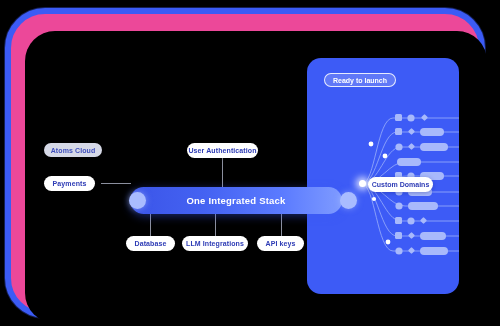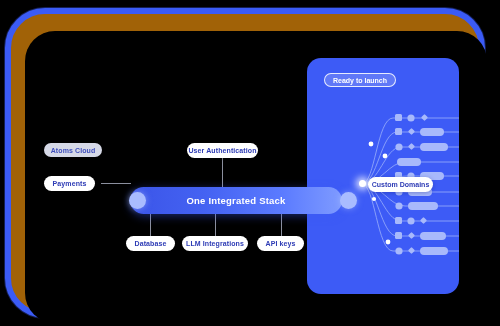--- a/index.html
+++ b/index.html
@@ -4,21 +4,21 @@
 <style>
   html,body{margin:0;padding:0;background:#000;}
   body{width:500px;height:326px;overflow:hidden;font-family:"Liberation Sans",sans-serif;}
 
   .stage{position:relative;width:500px;height:326px;background:#000;}
 
   
   .bezel{
     position:absolute;left:5px;top:8px;width:480px;height:310px;
     border:6px solid #3b5bf5;border-radius:40px;box-sizing:border-box;
-    background:#a16207;
+    background:#ec4899;
     box-shadow:0 0 0 1px rgba(59,91,245,.35), 0 6px 22px rgba(0,0,0,.8);
     padding-left:20px;
   }
   .screen{
     position:absolute;left:14px;top:17px;width:462px;height:292px;
     border-radius:30px;background:#000;overflow:hidden;
   }
 
   
   .panel{

